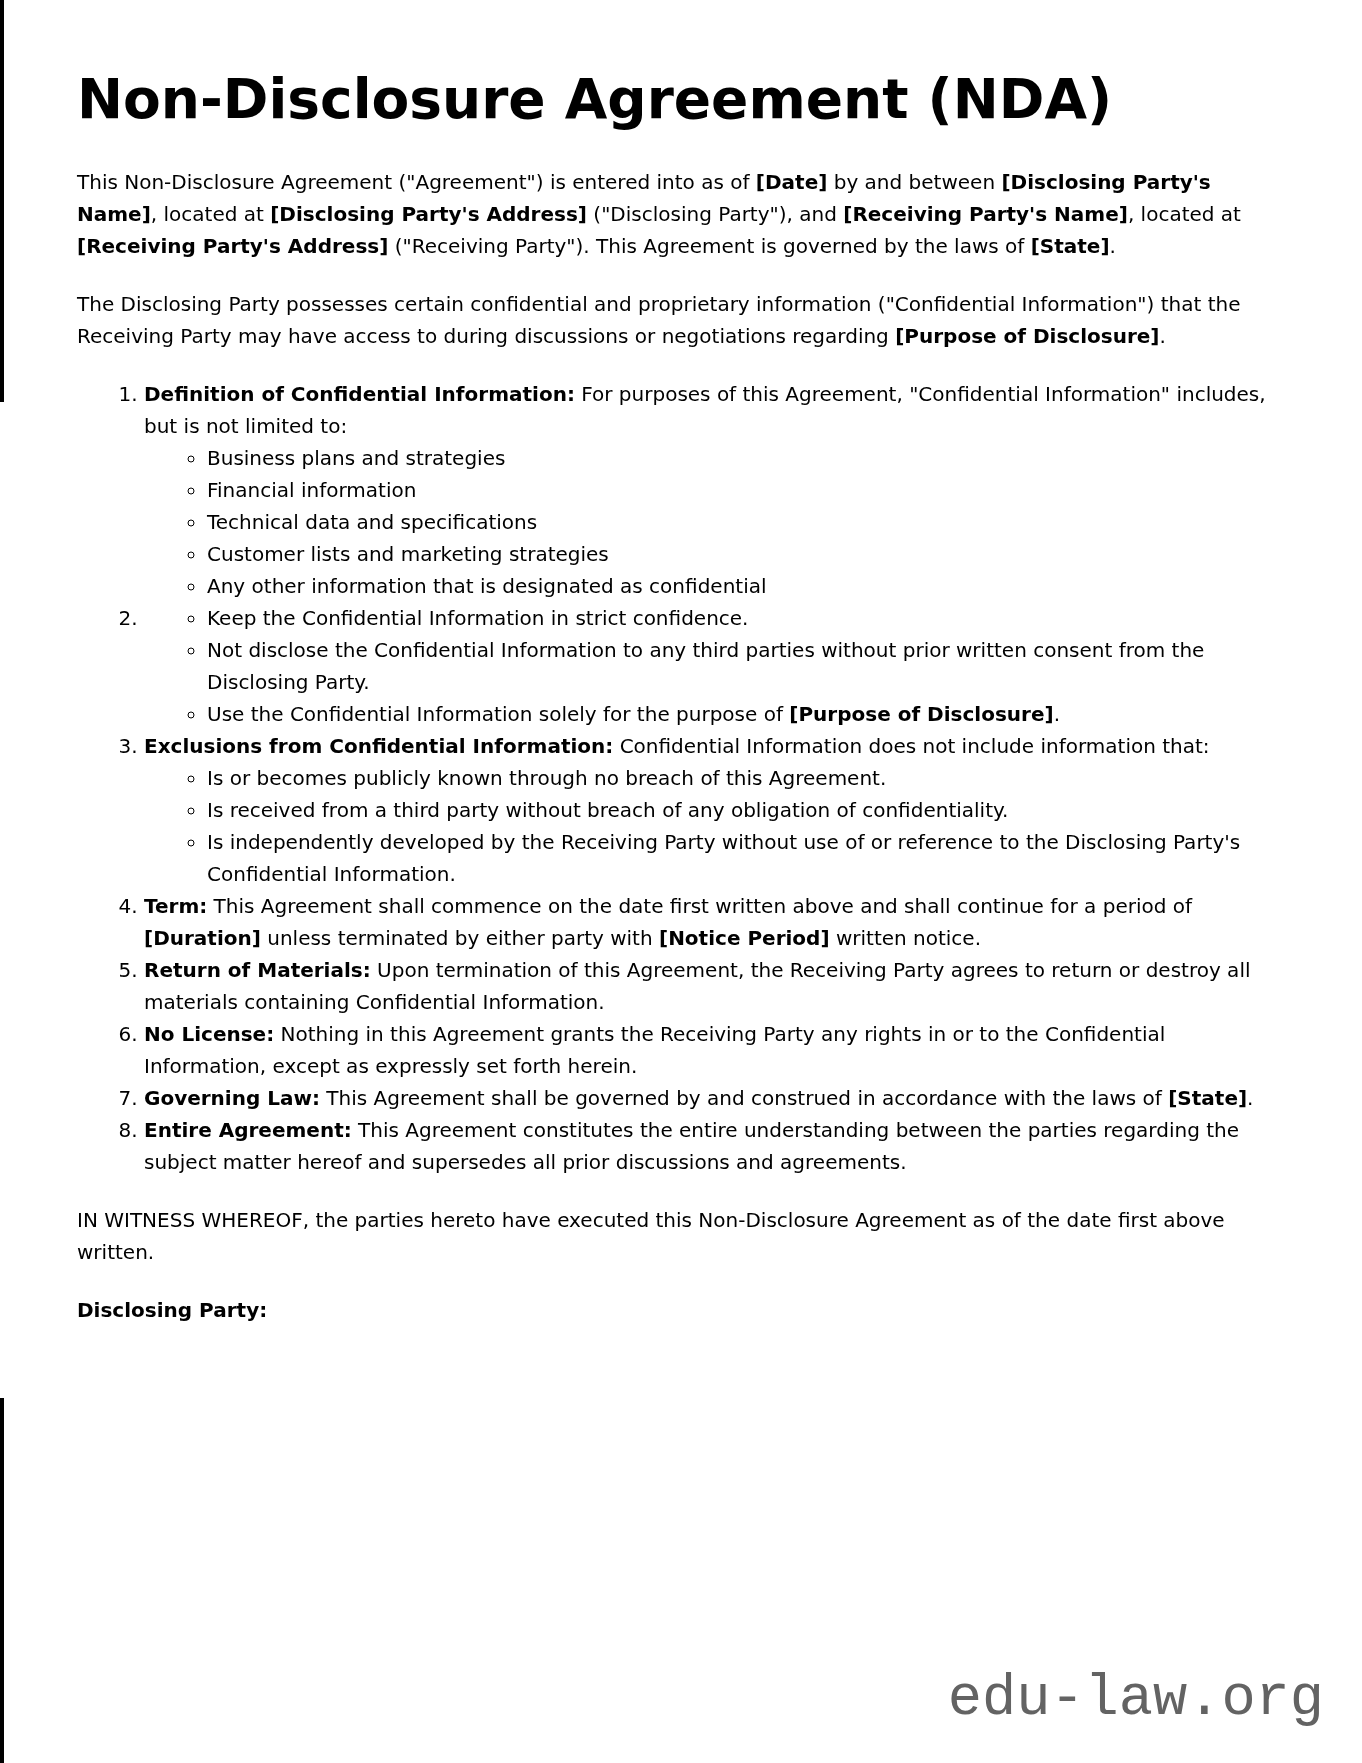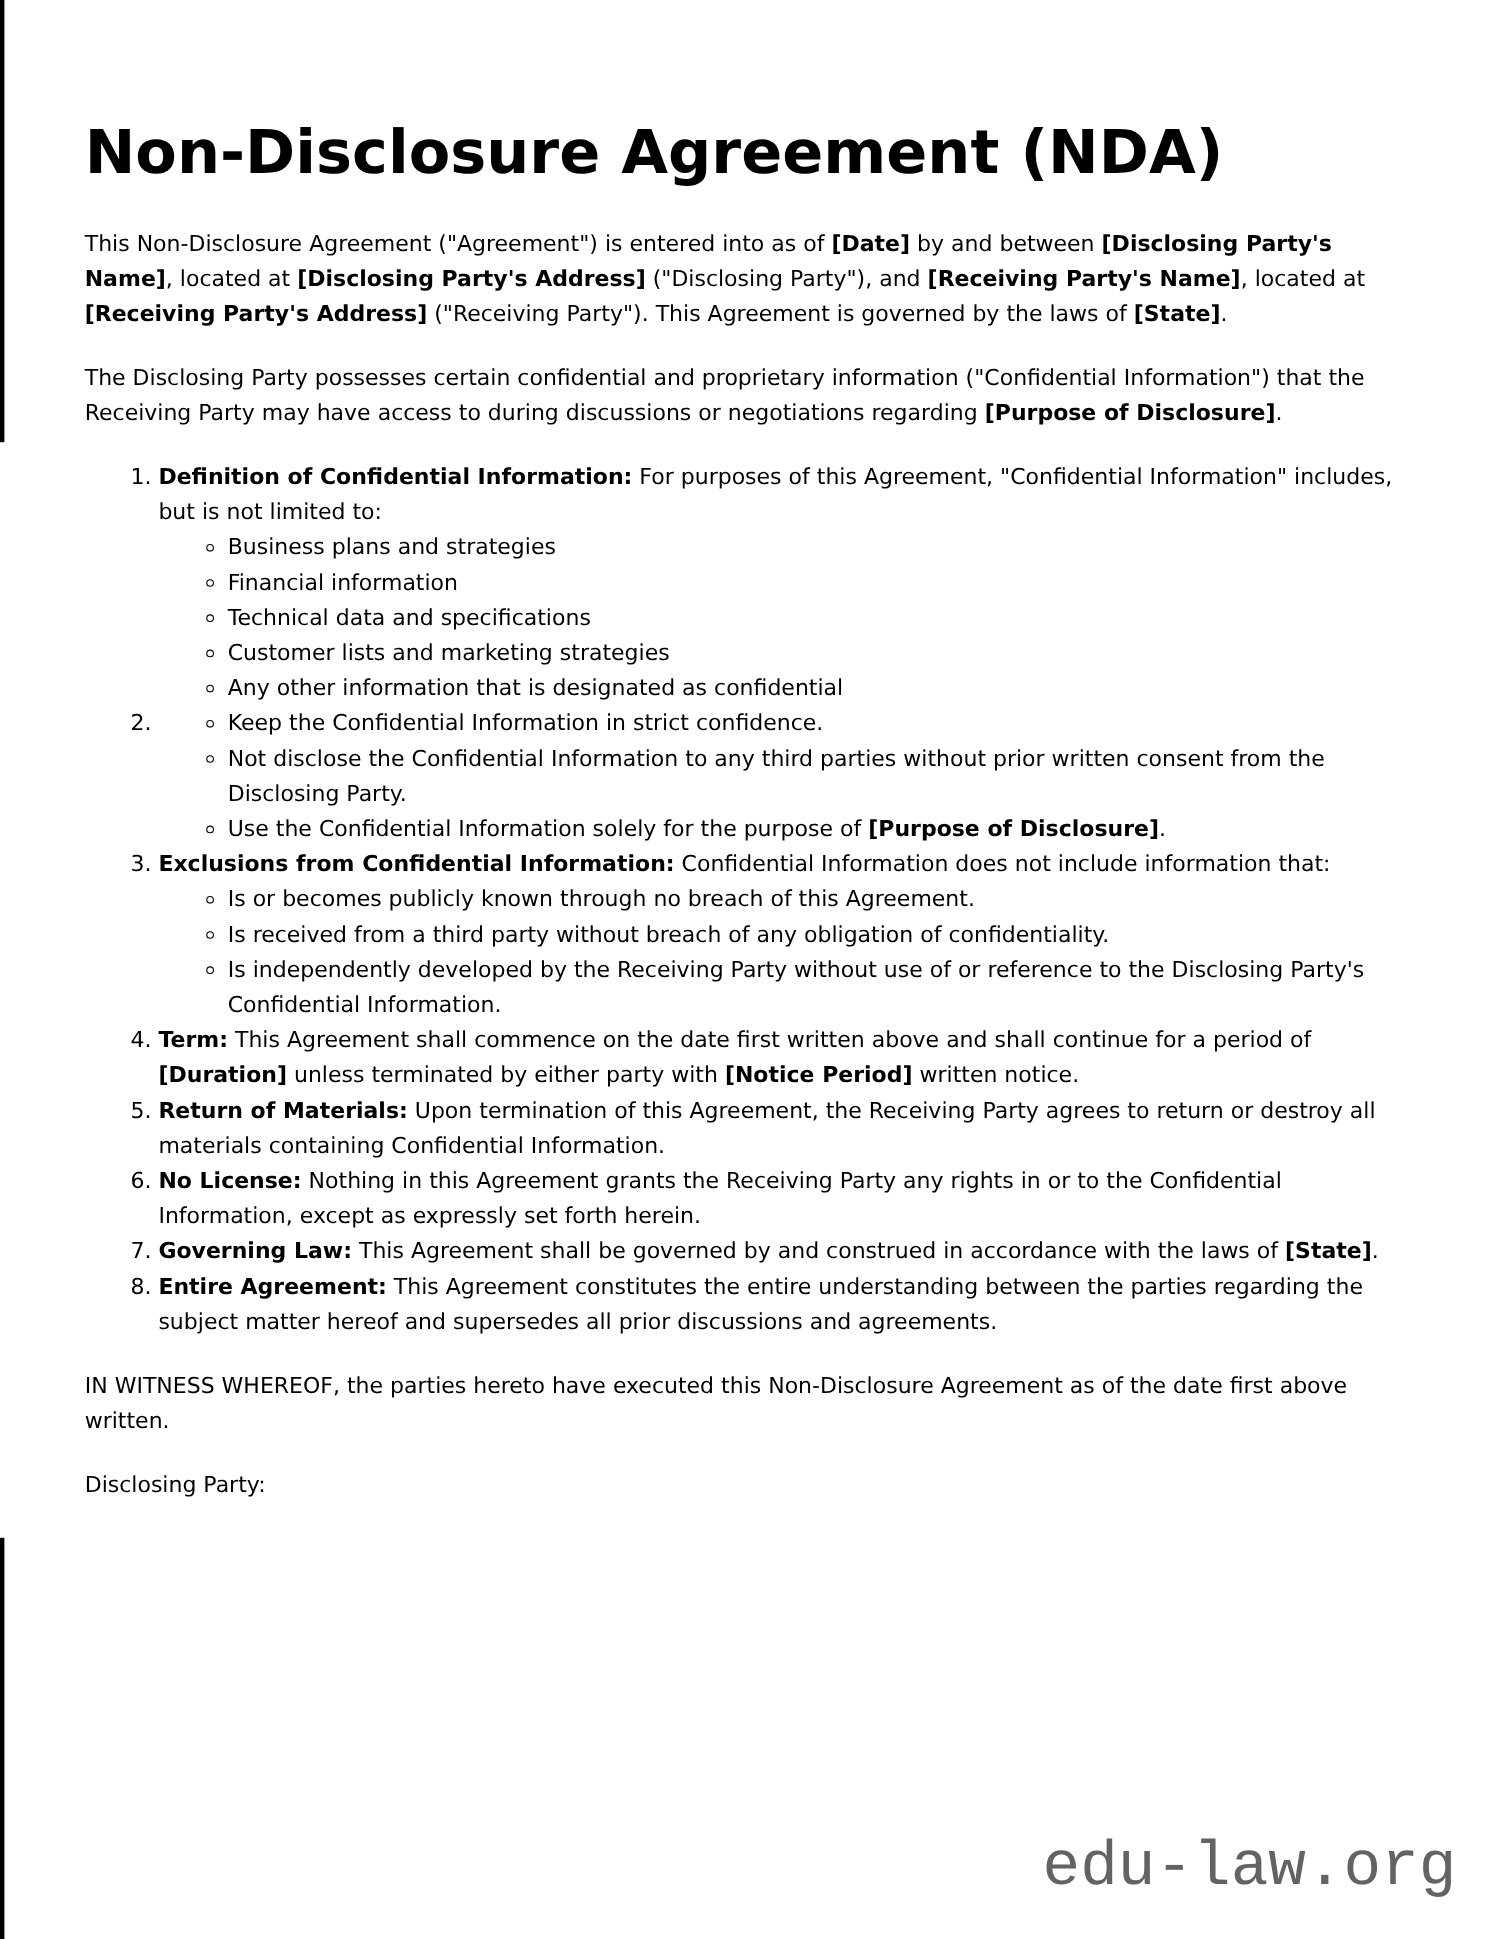--- a/index.html
+++ b/index.html
@@ -23,34 +23,34 @@
     position: absolute;
     left: 0;
     width: 4px;
     background: #000000;
   }
   .edge-bar-top { top: 0; height: 402px; }
   .edge-bar-bottom { bottom: 0; height: 365px; }
 
   .content {
     position: absolute;
-    top: 12px;
+    top: 0;
     left: 77px;
     width: 1193px;
-    padding-top: 93px;
+    padding-top: 66px;
   }
   h1.doc-title {
     font-size: 55px;
     line-height: 1.2;
     font-weight: bold;
     margin: 0 0 34px 0;
     white-space: nowrap;
   }
   p { margin: 0 0 26px 0; }
-  p.bold-line { font-weight: normal; }
+  p.bold-line { font-weight: bold; }
 
   ol.clauses {
     margin: 0 0 26px 0;
     padding-left: 67px;
     list-style-type: decimal;
   }
   ol.clauses > li { margin: 0; }
   ul.sub-bullets {
     list-style-type: circle;
     margin: 0;

